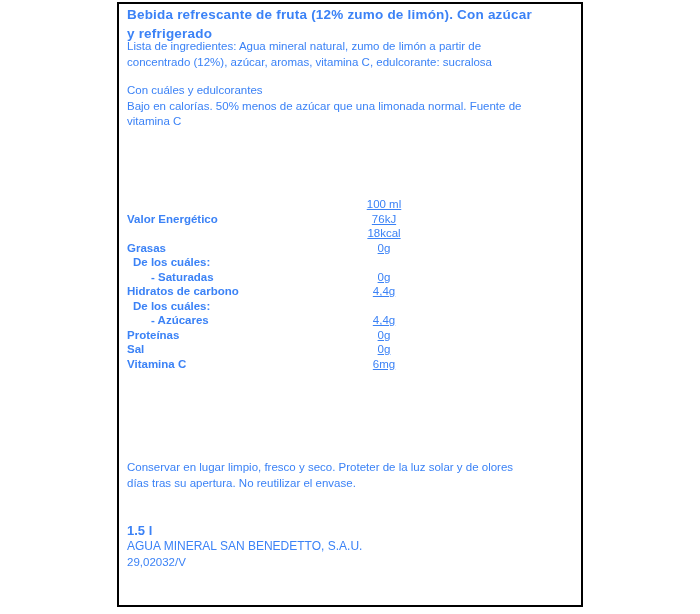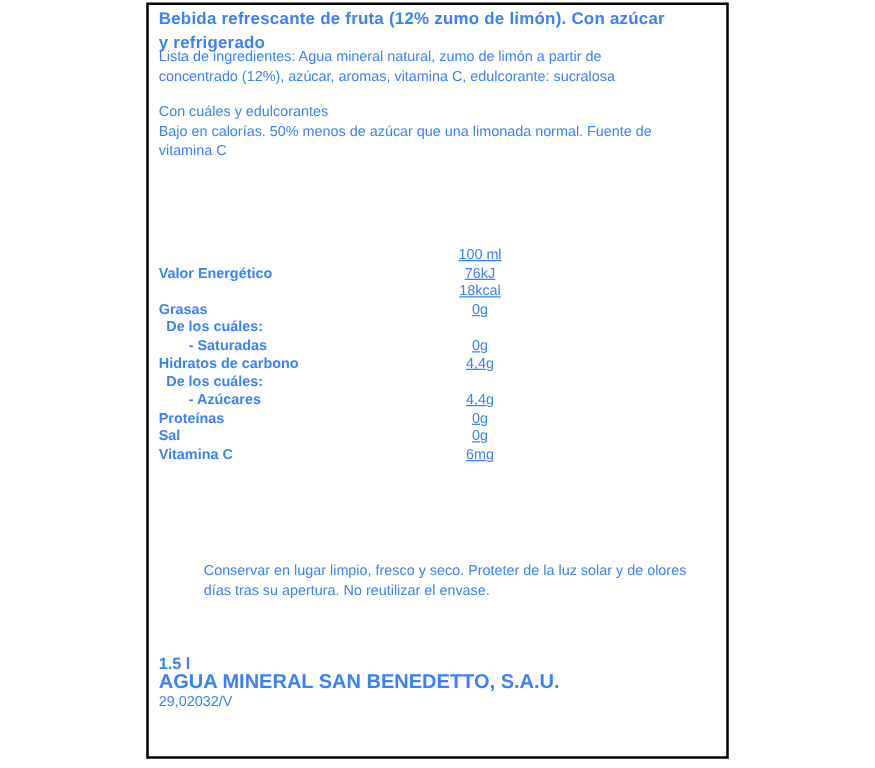--- a/index.html
+++ b/index.html
@@ -46,28 +46,28 @@
   .nrow.indent-a .nlabel { left: 14px; }
   .nrow.indent-b .nlabel { left: 11px; margin-left: 21px; }
   .nvalue {
     position: absolute;
     left: 195px;
     width: 140px;
     text-align: center;
     white-space: nowrap;
     text-decoration: underline;
   }
-  .storage { top: 446px; margin-left: 36px; }
+  .storage { top: 456px; }
   .volume {
     top: 519px;
     font-size: 13px;
     font-weight: bold;
   }
   .company { top: 534px; font-size: 11.5px; line-height: 16.3px; }
-  .company .name { font-weight: bold; font-size: 16px; }
+  .company .name { font-weight: normal; font-size: 12px; }
 </style>
 </head>
 <body>
 
 <div class="page">
   <div class="label-box">
 
     <div class="block title">
       <div>Bebida refrescante de fruta (12% zumo de limón). Con azúcar</div>
       <div>y refrigerado</div>

